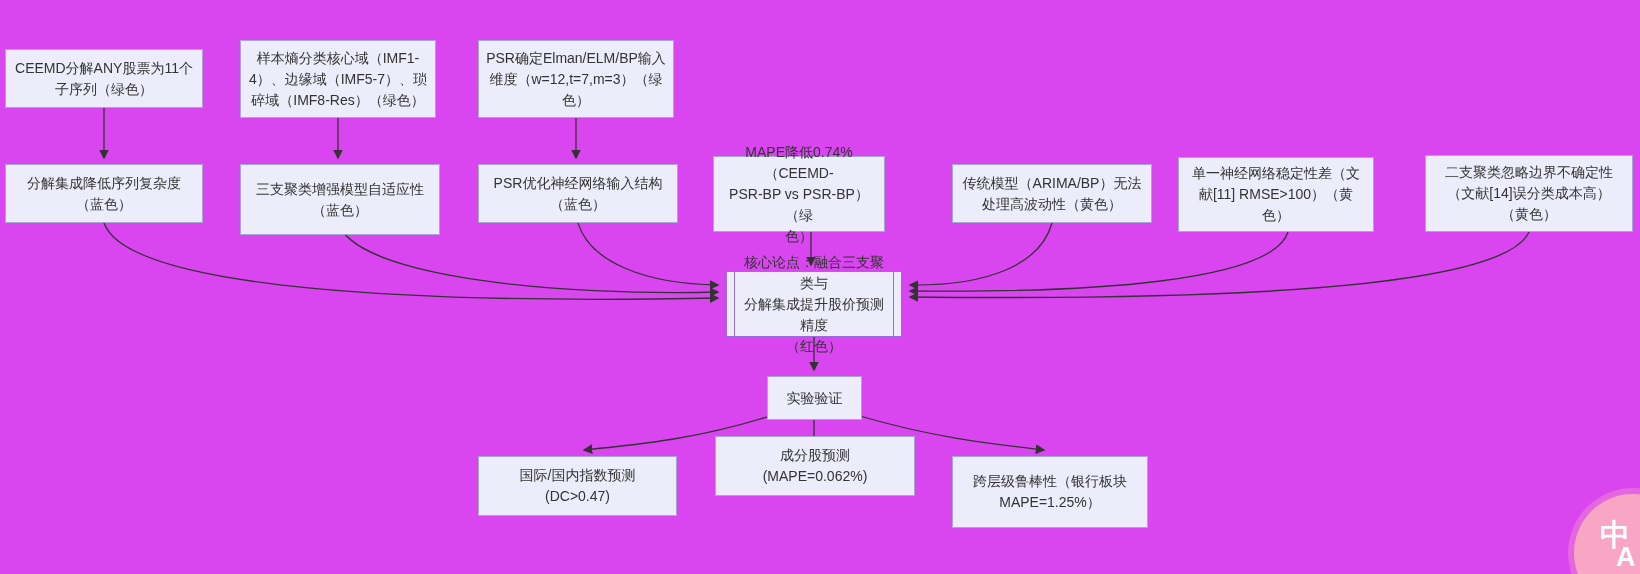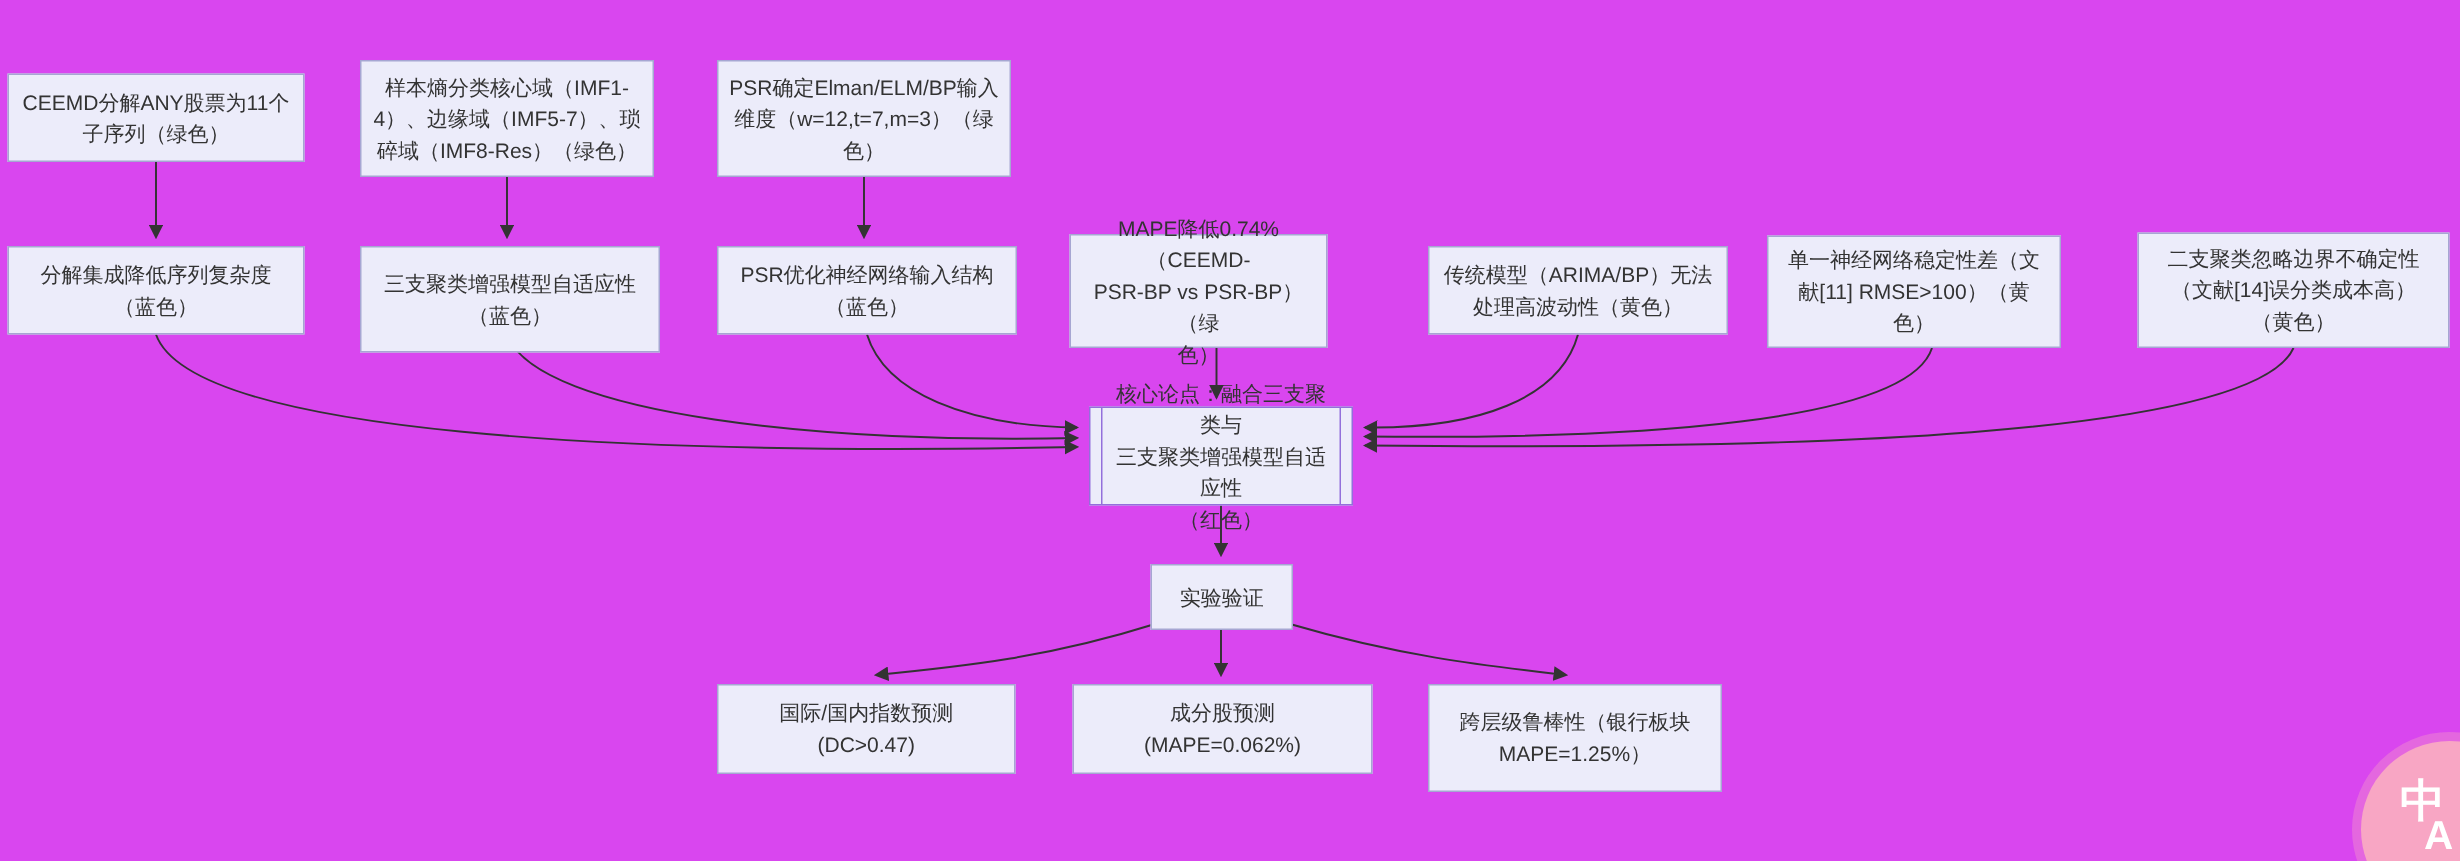--- a/index.html
+++ b/index.html
@@ -102,29 +102,29 @@
 献[11] RMSE&gt;100）（黄
 色）</div>
   <div class="node" style="left:1425px;top:155px;width:208px;height:77px;">二支聚类忽略边界不确定性
 （文献[14]误分类成本高）
 （黄色）</div>
 
   <div class="node subroutine" style="left:726px;top:271px;width:176px;height:66px;">
     <span class="inner-line left"></span>
     <span class="inner-line right"></span>
     <div class="node-label">核心论点：融合三支聚类与
-三支聚类增强模型自适应性
+分解集成提升股价预测精度
 （红色）</div>
   </div>
 
   <div class="node" style="left:767px;top:376px;width:95px;height:44px;">实验验证</div>
 
   <div class="node" style="left:478px;top:456px;width:199px;height:60px;">国际/国内指数预测
 (DC&gt;0.47)</div>
-  <div class="node" style="left:715px;top:456px;width:200px;height:60px;">成分股预测
+  <div class="node" style="left:715px;top:436px;width:200px;height:60px;">成分股预测
 (MAPE=0.062%)</div>
   <div class="node" style="left:952px;top:456px;width:196px;height:72px;">跨层级鲁棒性（银行板块
 MAPE=1.25%）</div>
 
   <div class="translate-badge">
     <div class="badge-glyphs">
       <span class="badge-zh">中</span>
       <span class="badge-en">A</span>
     </div>
   </div>

